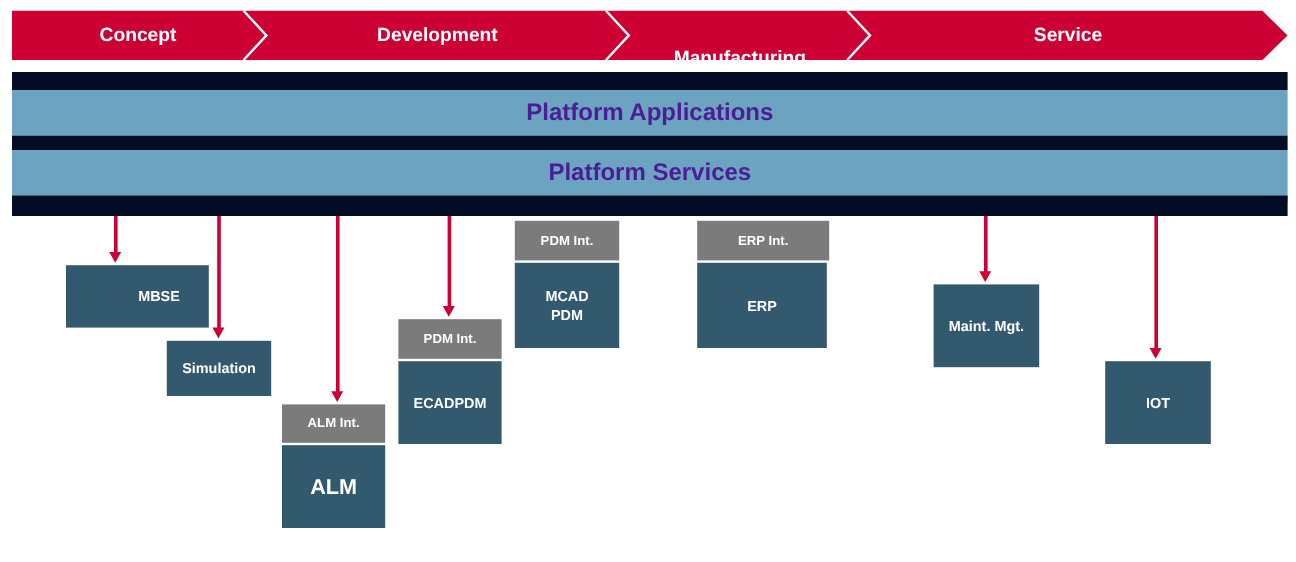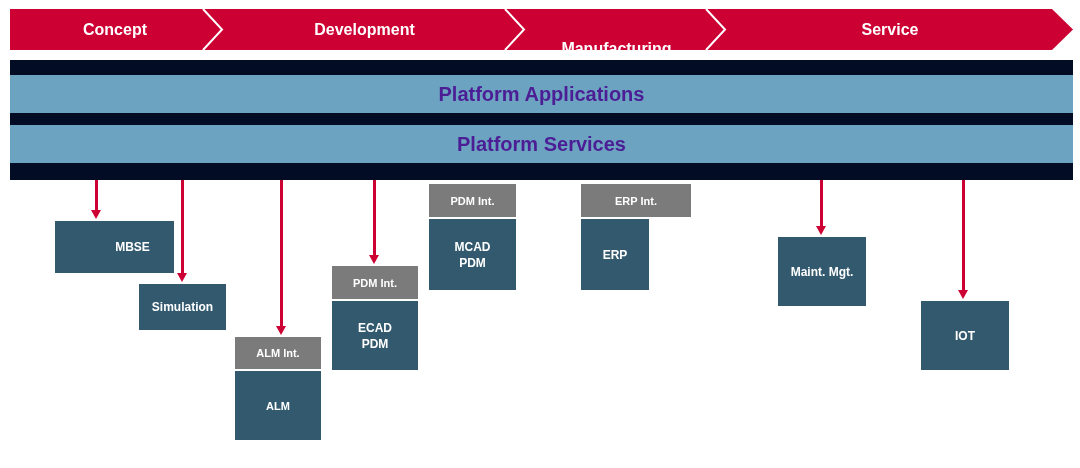--- a/index.html
+++ b/index.html
@@ -5,21 +5,21 @@
   html, body { margin:0; padding:0; background:#ffffff; }
   body { width:1080px; height:468px; position:relative; overflow:hidden; font-family:"Liberation Sans", sans-serif; }
   .phase-svg { position:absolute; left:0; top:0; }
   .phase-label { position:absolute; top:9px; height:41px; line-height:41px; color:#ffffff; font-weight:bold; font-size:16px; text-align:center; }
   .band-dark { position:absolute; left:10px; width:1063px; background:#020c24; }
   .band-light { position:absolute; left:10px; width:1063px; background:#6ba3c1; color:#4c1d95; font-weight:bold; font-size:20px; text-align:center; }
   .arrow { position:absolute; width:3px; background:#cc0033; }
   .arrow::after { content:""; position:absolute; left:-4px; bottom:-8px; width:0; height:0; border-left:5.5px solid transparent; border-right:5.5px solid transparent; border-top:9px solid #cc0033; }
   .box { position:absolute; background:#32596e; color:#ffffff; font-weight:bold; font-size:12px; display:flex; align-items:center; justify-content:center; text-align:center; line-height:16px; }
   .int { position:absolute; background:#7b7b7b; color:#ffffff; font-weight:bold; font-size:11px; display:flex; align-items:center; justify-content:center; }
-  .big { font-size:11px; }
+  .big { font-size:18px; }
 </style>
 </head>
 <body>
 
 <svg class="phase-svg" width="1080" height="56">
   <polygon points="10,9 1052,9 1073,29.5 1052,50 10,50" fill="#cc0033"></polygon>
   <polyline points="203,9 222,29.5 203,50" fill="none" stroke="#ffffff" stroke-width="2"></polyline>
   <polyline points="505,9 524,29.5 505,50" fill="none" stroke="#ffffff" stroke-width="2"></polyline>
   <polyline points="706,9 725,29.5 706,50" fill="none" stroke="#ffffff" stroke-width="2"></polyline>
 </svg>
@@ -52,37 +52,37 @@
 <div class="int" style="left:235px;top:337px;width:86px;height:32px;">
   <span>ALM Int.</span>
 </div>
 <div class="box big" style="left:235px;top:371px;width:86px;height:69px;">
   <span>ALM</span>
 </div>
 
 <div class="int" style="left:332px;top:266px;width:86px;height:33px;">
   <span>PDM Int.</span>
 </div>
-<div class="box" style="left:332px;top:301px;width:86px;height:69px;flex-direction:column;">
+<div class="box" style="left:332px;top:301px;width:86px;height:69px;flex-direction:row;">
   <span>ECAD</span>
   <span>PDM</span>
 </div>
 
 <div class="int" style="left:429px;top:184px;width:87px;height:33px;">
   <span>PDM Int.</span>
 </div>
 <div class="box" style="left:429px;top:219px;width:87px;height:71px;flex-direction:column;">
   <span>MCAD</span>
   <span>PDM</span>
 </div>
 
 <div class="int" style="left:581px;top:184px;width:110px;height:33px;">
   <span>ERP Int.</span>
 </div>
-<div class="box" style="left:581px;top:219px;width:68px;height:71px;justify-content:center;">
+<div class="box" style="left:581px;top:219px;width:108px;height:71px;justify-content:center;">
   <span>ERP</span>
 </div>
 
 <div class="box" style="left:778px;top:237px;width:88px;height:69px;">
   <span>Maint. Mgt.</span>
 </div>
 
 <div class="box" style="left:921px;top:301px;width:88px;height:69px;">
   <span>IOT</span>
 </div>

